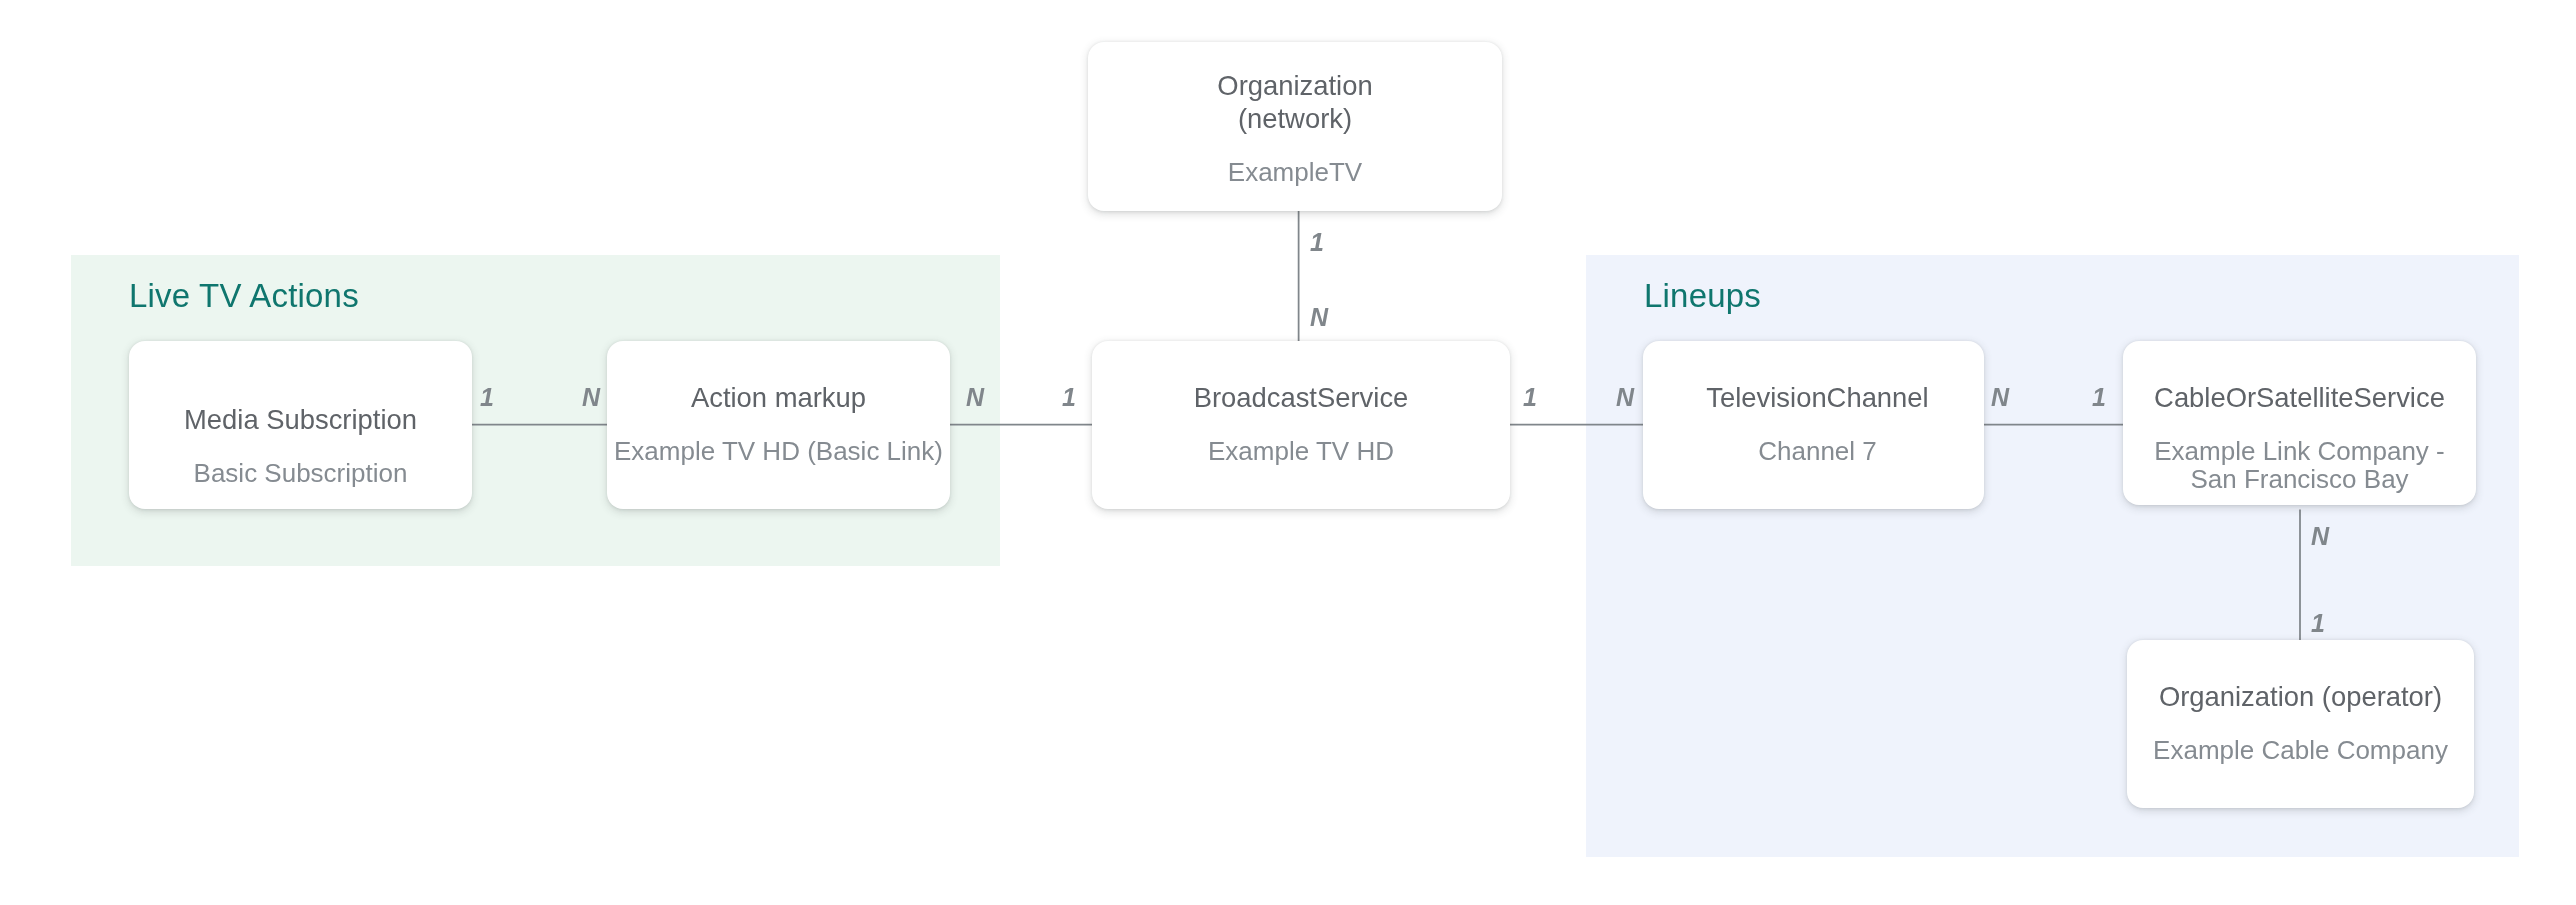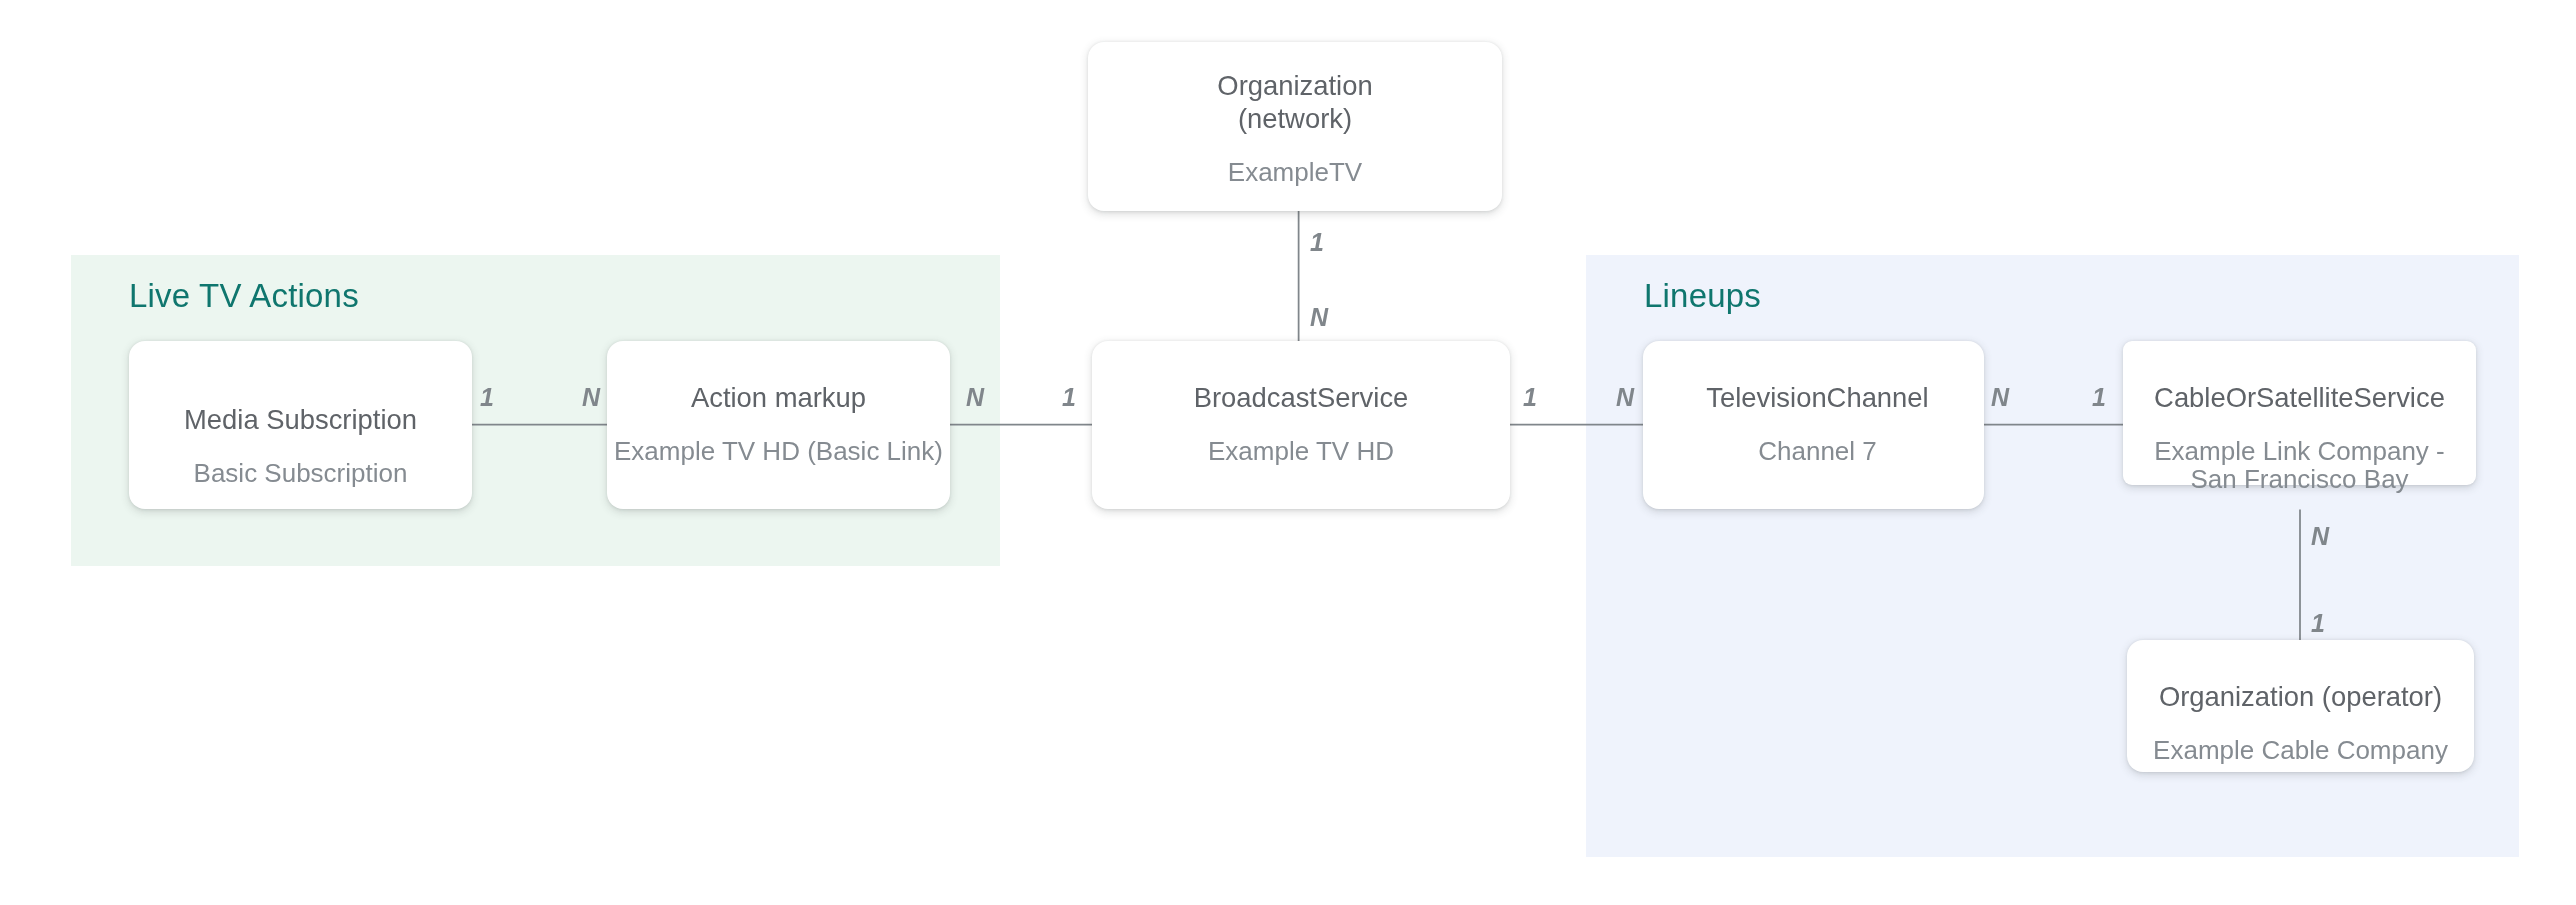--- a/index.html
+++ b/index.html
@@ -76,22 +76,22 @@
     font-weight: 600;
     color: #80868B;
     white-space: nowrap;
   }
   
   .node--org-network        { left: 1088px; top: 42px;  width: 414px; height: 169px; }
   .node--media-subscription { left: 129px;  top: 341px; width: 343px; height: 168px; justify-content: center; }
   .node--action-markup      { left: 607px;  top: 341px; width: 343px; height: 168px; }
   .node--broadcast-service  { left: 1092px; top: 341px; width: 418px; height: 168px; }
   .node--television-channel { left: 1643px; top: 341px; width: 341px; height: 168px; padding-left: 8px; }
-  .node--cable-or-satellite { left: 2123px; top: 341px; width: 353px; height: 144px; border-radius: 9px; }
-  .node--org-operator       { left: 2127px; top: 640px; width: 347px; height: 132px; }
+  .node--cable-or-satellite { left: 2123px; top: 341px; width: 353px; height: 164px; }
+  .node--org-operator       { left: 2127px; top: 640px; width: 347px; height: 168px; }
 </style>
 </head>
 <body>
 
 <div class="canvas">
 
   <div class="region region--live-tv">
     <div class="region-title">Live TV Actions</div>
   </div>
 

